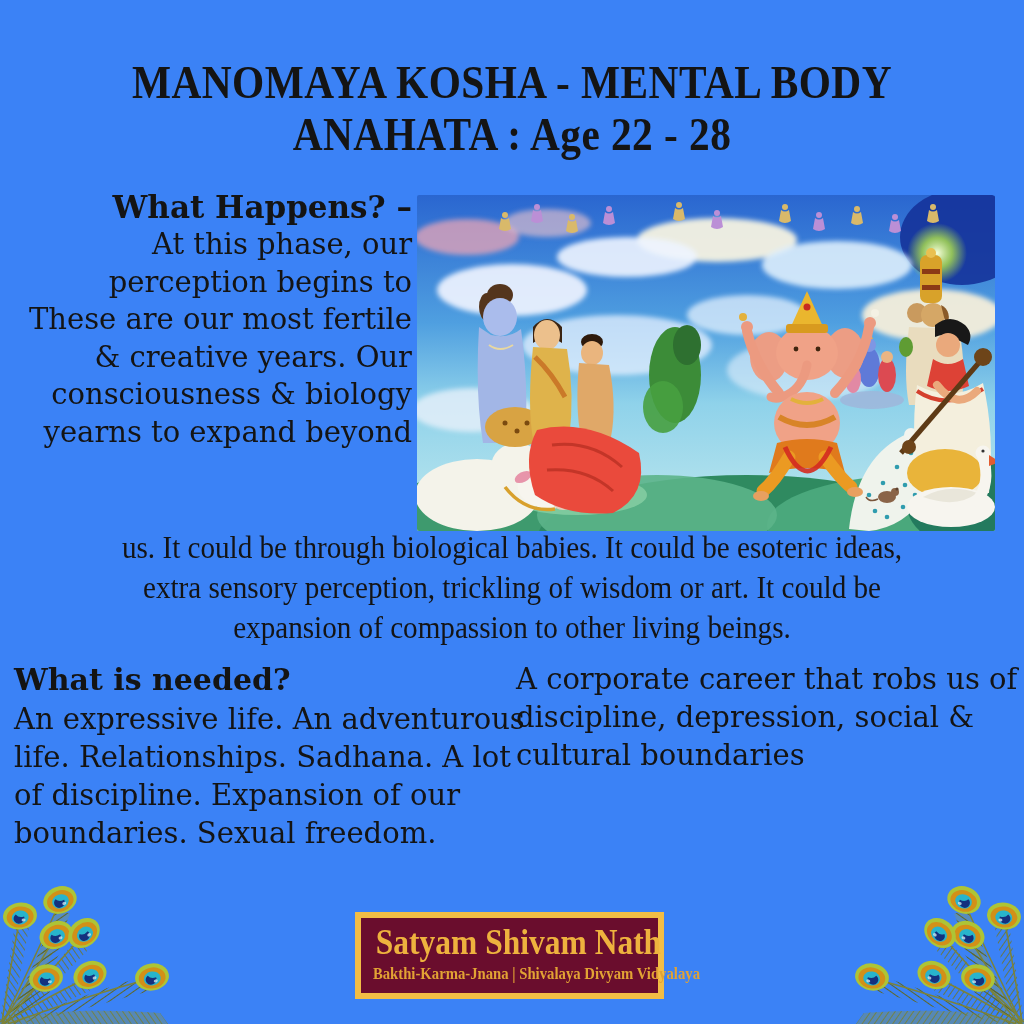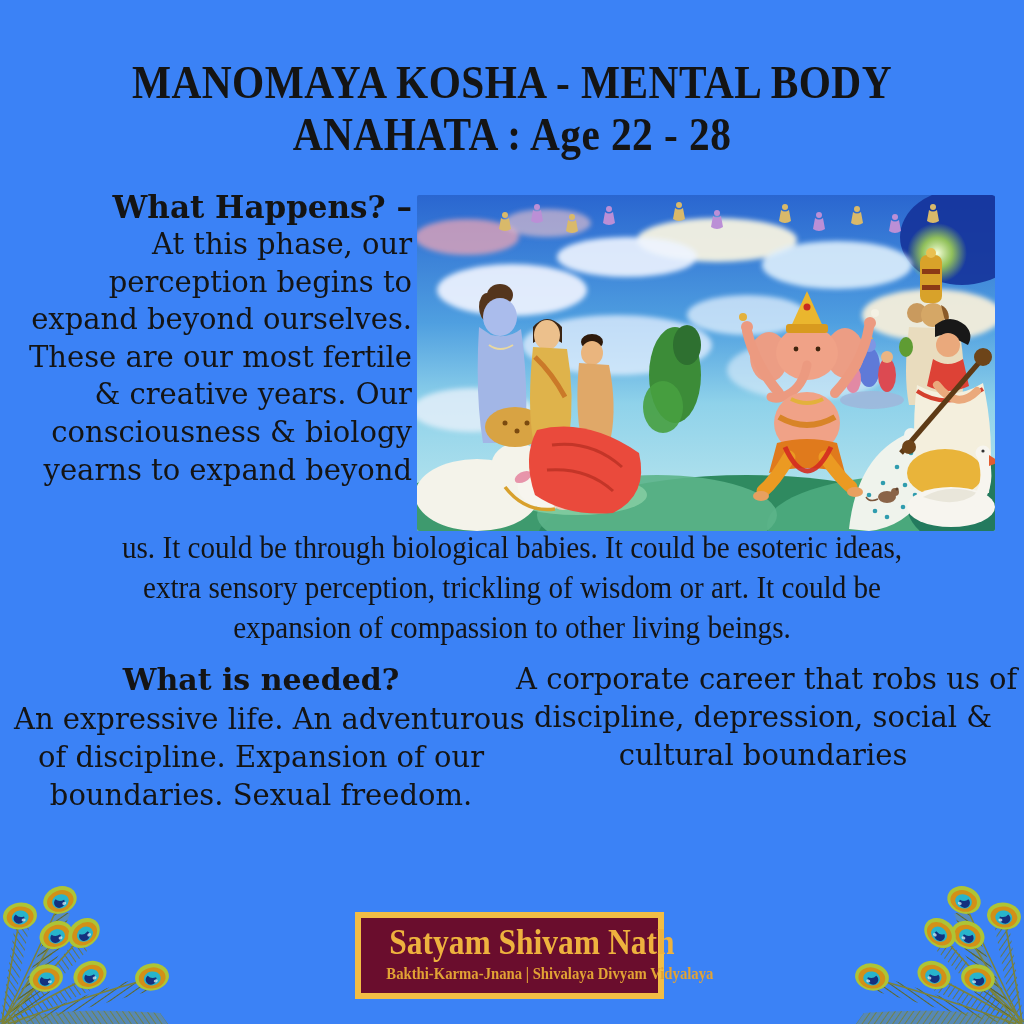--- a/index.html
+++ b/index.html
@@ -35,30 +35,30 @@
 
   
   .continuation{
     position:absolute;top:528px;left:0;width:1024px;text-align:center;
     font-family:"Liberation Serif", serif;
     font-size:31px;line-height:40px;
     transform:scaleX(.94);transform-origin:50% 0;
   }
 
   
-  .col{position:absolute;top:660px;text-align:center;font-size:29px;line-height:38px;}
+  .col{position:absolute;top:660px;text-align:left;font-size:29px;line-height:38px;}
   .col .col-heading{font-size:30px;line-height:40px;font-weight:700;}
   .col-needed{left:14px;width:494px;}
   .col-today{left:516px;width:494px;}
 
   
   .banner{
     position:absolute;left:355px;top:912px;width:309px;height:87px;
     box-sizing:border-box;border:6px solid #f2bd45;background:#6a0d2d;
-    text-align:center;z-index:3;padding-left:14px;
+    text-align:center;z-index:3;
   }
   .banner-title{
     font-family:"Liberation Serif", serif;font-weight:700;
     font-size:35px;line-height:40px;margin-top:5px;color:#eeb23e;
     transform:scaleX(.9);transform-origin:50% 50%;
   }
   .banner-sub{
     font-family:"Liberation Serif", serif;font-weight:700;
     font-size:16px;line-height:22px;color:#e2a334;
     transform:scaleX(.92);transform-origin:50% 50%;
@@ -77,21 +77,20 @@
 
   <header class="title">
     <div class="line">MANOMAYA KOSHA - MENTAL BODY</div>
     <div class="line">ANAHATA : Age 22 - 28</div>
   </header>
 
   <section class="what-happens">
     <div class="col-heading line">What Happens? –</div>
     <div class="line">At this phase, our</div>
     <div class="line">perception begins to</div>
-    <div class="line">expand beyond ourselves.</div>
     <div class="line">These are our most fertile</div>
     <div class="line">&amp; creative years. Our</div>
     <div class="line">consciousness &amp; biology</div>
     <div class="line">yearns to expand beyond</div>
   </section>
 
   <figure class="deity" aria-label="Painting of Hindu deities on clouds — Shiva, Parvati and child, dancing Ganesha with his mouse, Vishnu, Brahma, Saraswati playing veena seated on a swan, a white cow, a white peacock and celestial dancers in a blue sky">
     <svg viewBox="0 0 578 336" preserveAspectRatio="none">
       <defs>
         <linearGradient id="sky" x1="0" y1="0" x2="0" y2="1">
@@ -305,20 +304,21 @@
 
   <section class="continuation">
     <div class="line">us. It could be through biological babies. It could be esoteric ideas,</div>
     <div class="line">extra sensory perception, trickling of wisdom or art. It could be</div>
     <div class="line">expansion of compassion to other living beings.</div>
   </section>
 
   <section class="col col-needed">
     <div class="col-heading line">What is needed?</div>
     <div class="line">An expressive life. An adventurous</div>
+    <div class="line">life. Relationships. Sadhana. A lot</div>
     <div class="line">of discipline. Expansion of our</div>
     <div class="line">boundaries. Sexual freedom.</div>
   </section>
 
   <section class="col col-today">
     <div class="line">A corporate career that robs us of</div>
     <div class="line">discipline, depression, social &amp;</div>
     <div class="line">cultural boundaries</div>
   </section>
 

